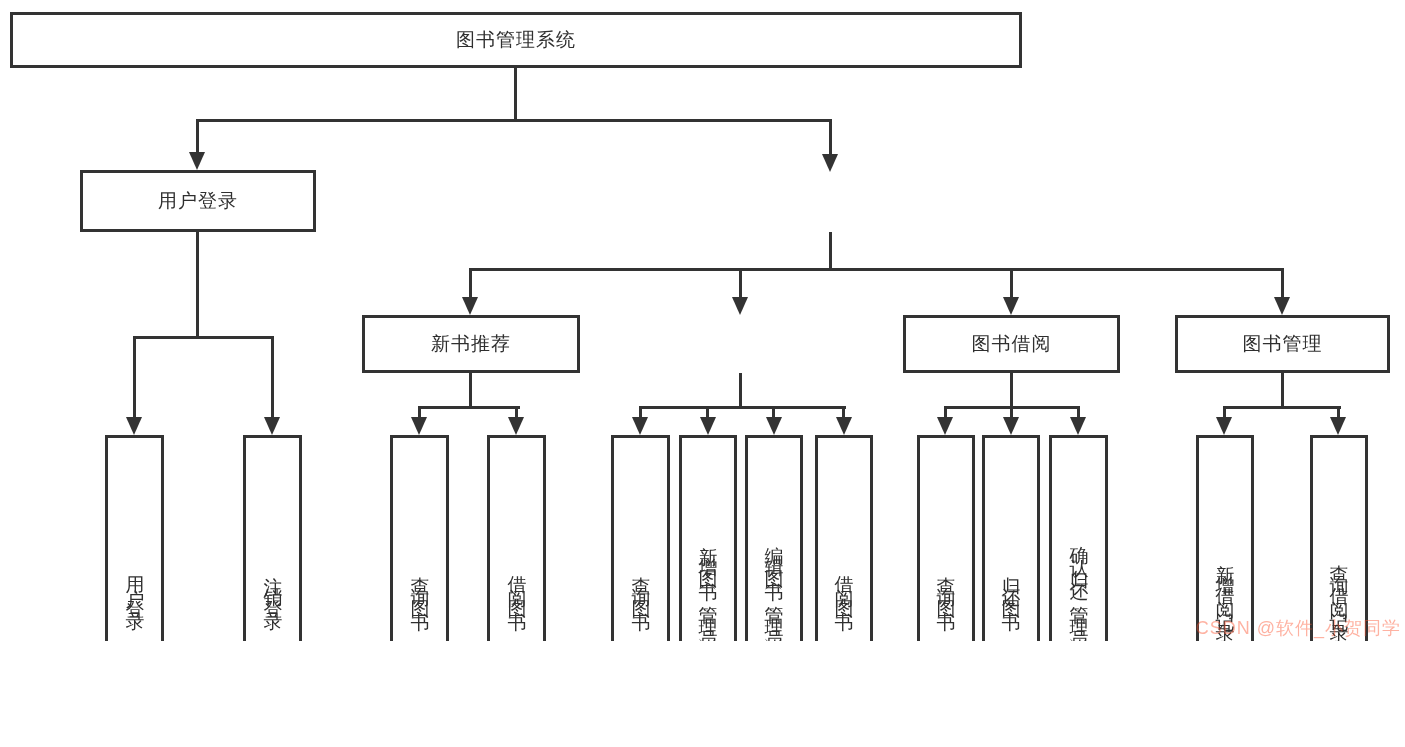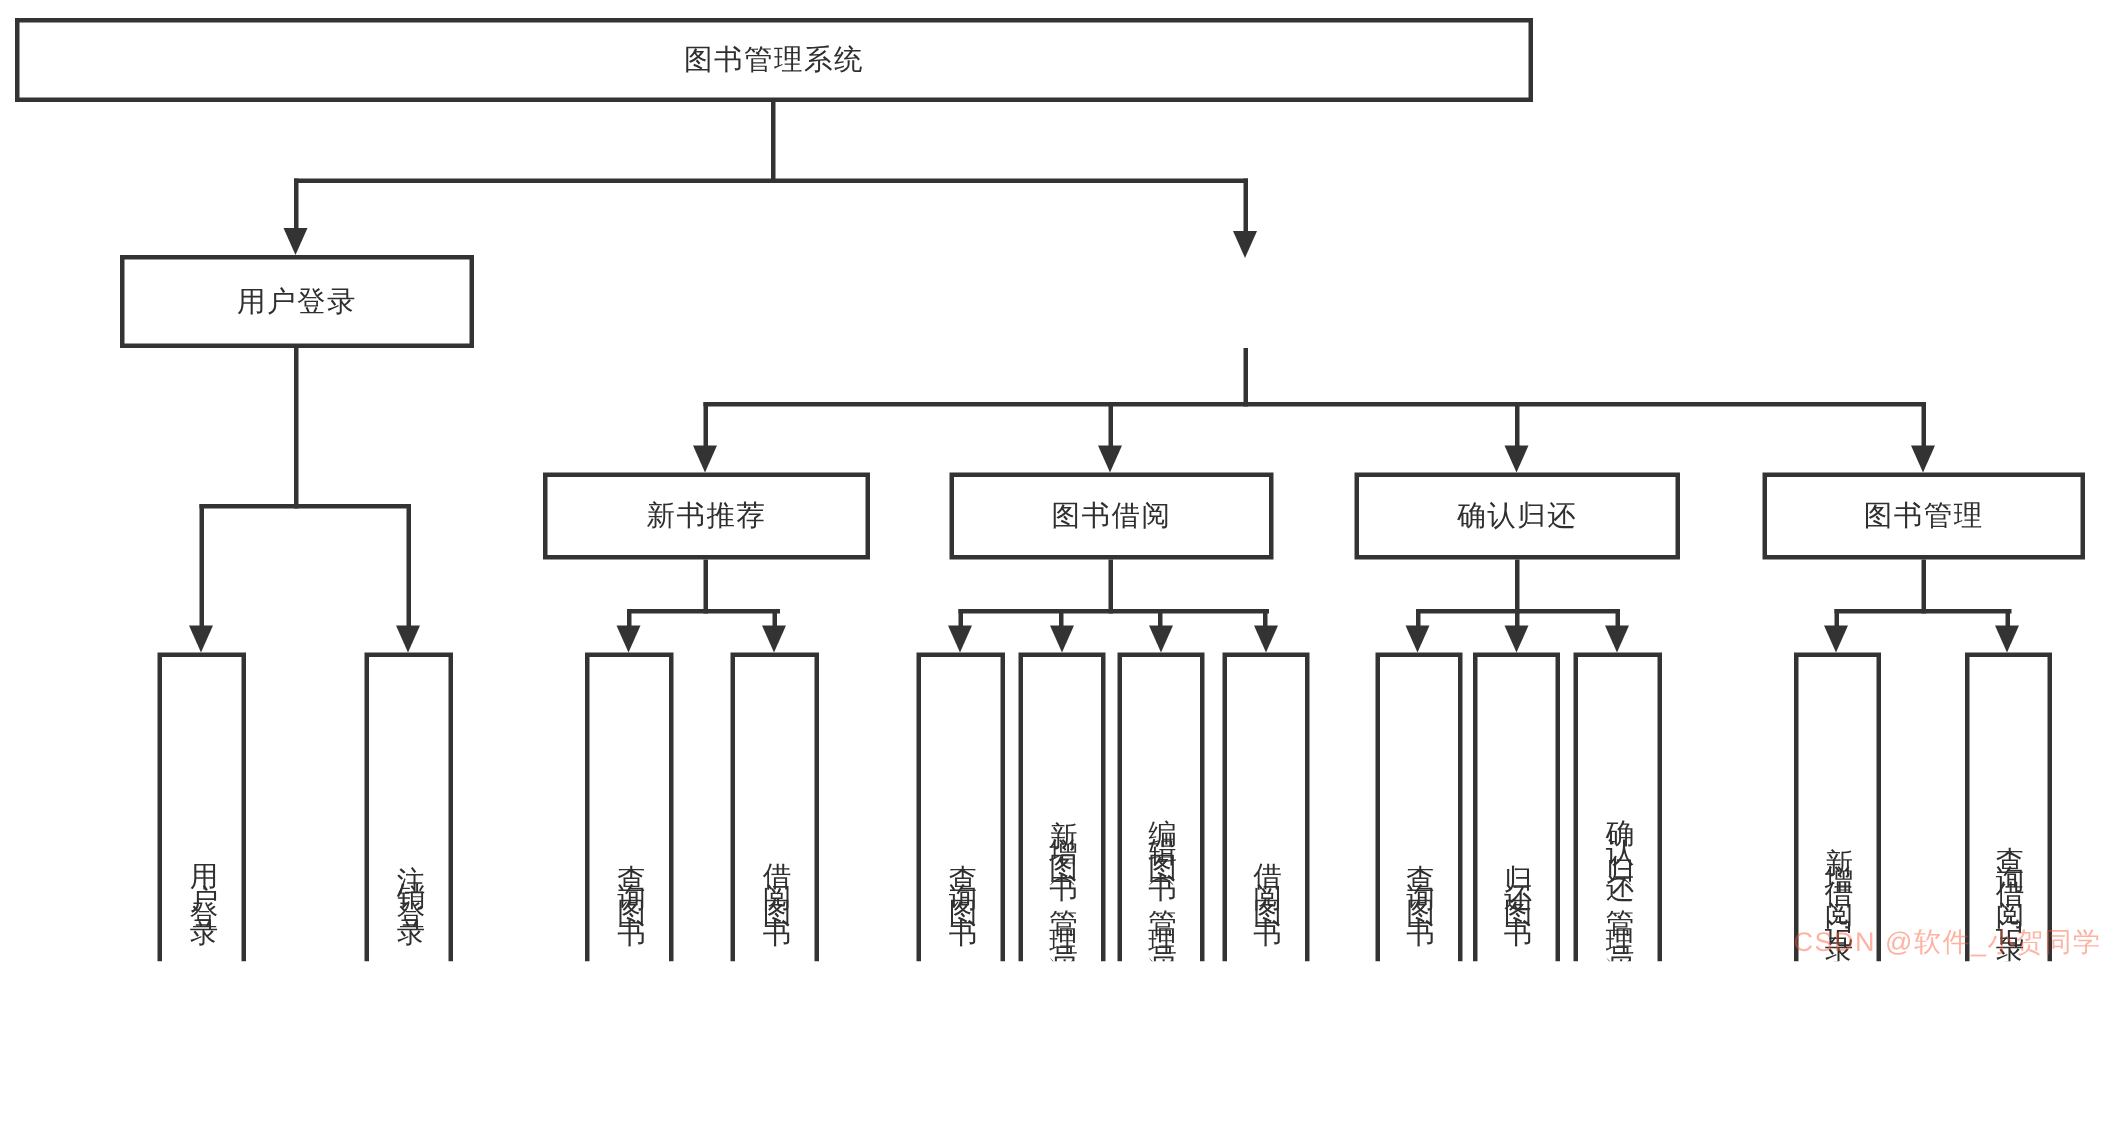--- a/index.html
+++ b/index.html
@@ -85,22 +85,21 @@
   <div class="line" style="left:469px; top:268px; width:3px; height:31px;"></div>
   <div class="line" style="left:739px; top:268px; width:3px; height:31px;"></div>
   <div class="line" style="left:1010px; top:268px; width:3px; height:31px;"></div>
   <div class="line" style="left:1281px; top:268px; width:3px; height:31px;"></div>
   <div class="arrow" style="left:462px; top:297px;"></div>
   <div class="arrow" style="left:732px; top:297px;"></div>
   <div class="arrow" style="left:1003px; top:297px;"></div>
   <div class="arrow" style="left:1274px; top:297px;"></div>
 
   <div class="box h" style="left:362px; top:315px; width:218px; height:58px;">新书推荐</div>
-  <div class="box h" style="left:633px; top:315px; width:216px; height:58px;">图书借阅</div>
-  <div class="box h" style="left:903px; top:315px; width:217px; height:58px;">确认归还</div>
+  <div class="box h" style="left:903px; top:315px; width:217px; height:58px;">图书借阅</div>
   <div class="box h" style="left:1175px; top:315px; width:215px; height:58px;">图书管理</div>
 
   <div class="line" style="left:469px; top:373px; width:3px; height:36px;"></div>
   <div class="line" style="left:418px; top:406px; width:102px; height:3px;"></div>
   <div class="line" style="left:418px; top:406px; width:3px; height:12px;"></div>
   <div class="line" style="left:515px; top:406px; width:3px; height:12px;"></div>
   <div class="arrow" style="left:411px; top:417px;"></div>
   <div class="arrow" style="left:508px; top:417px;"></div>
 
   <div class="line" style="left:739px; top:373px; width:3px; height:36px;"></div>

